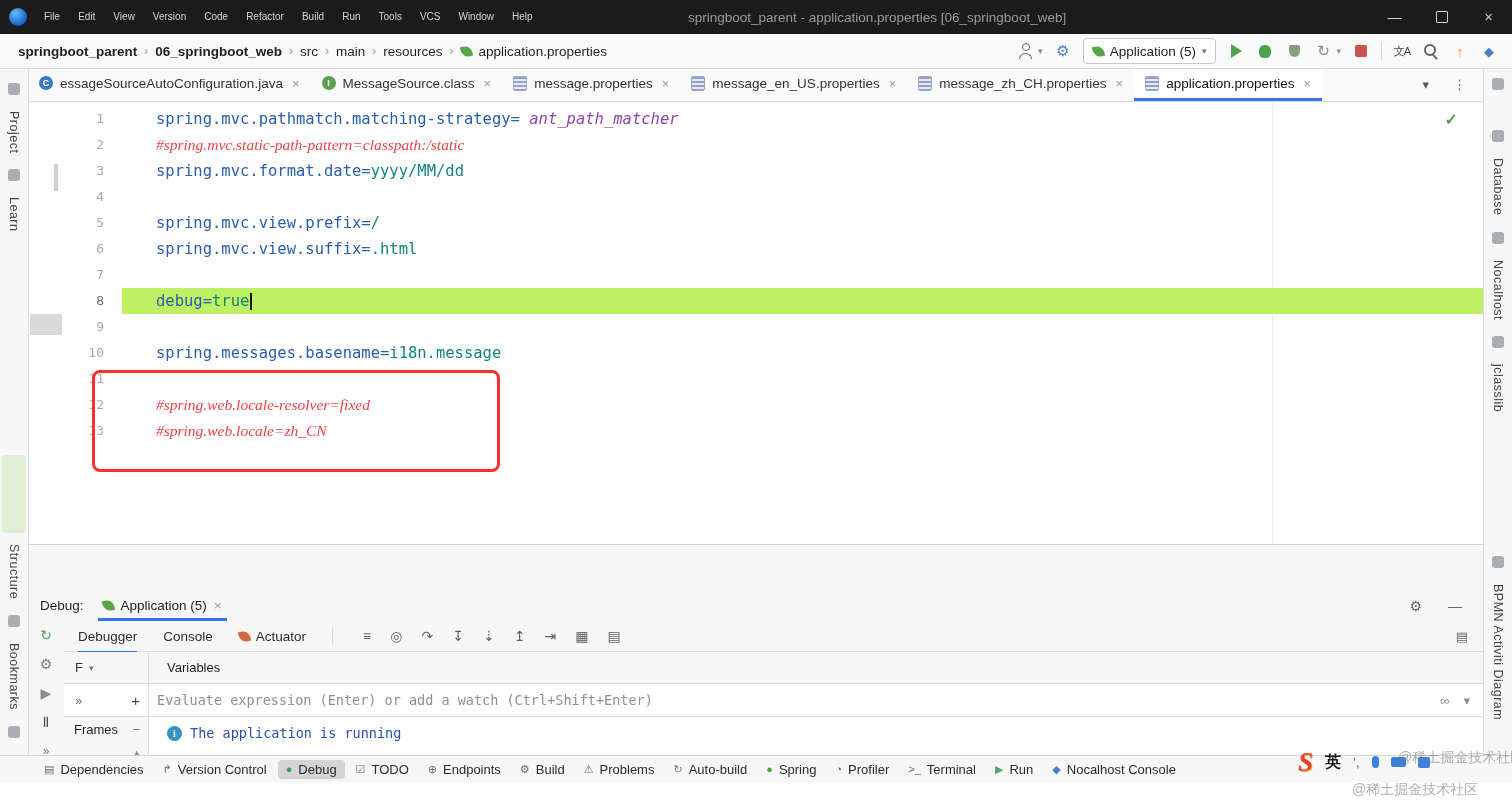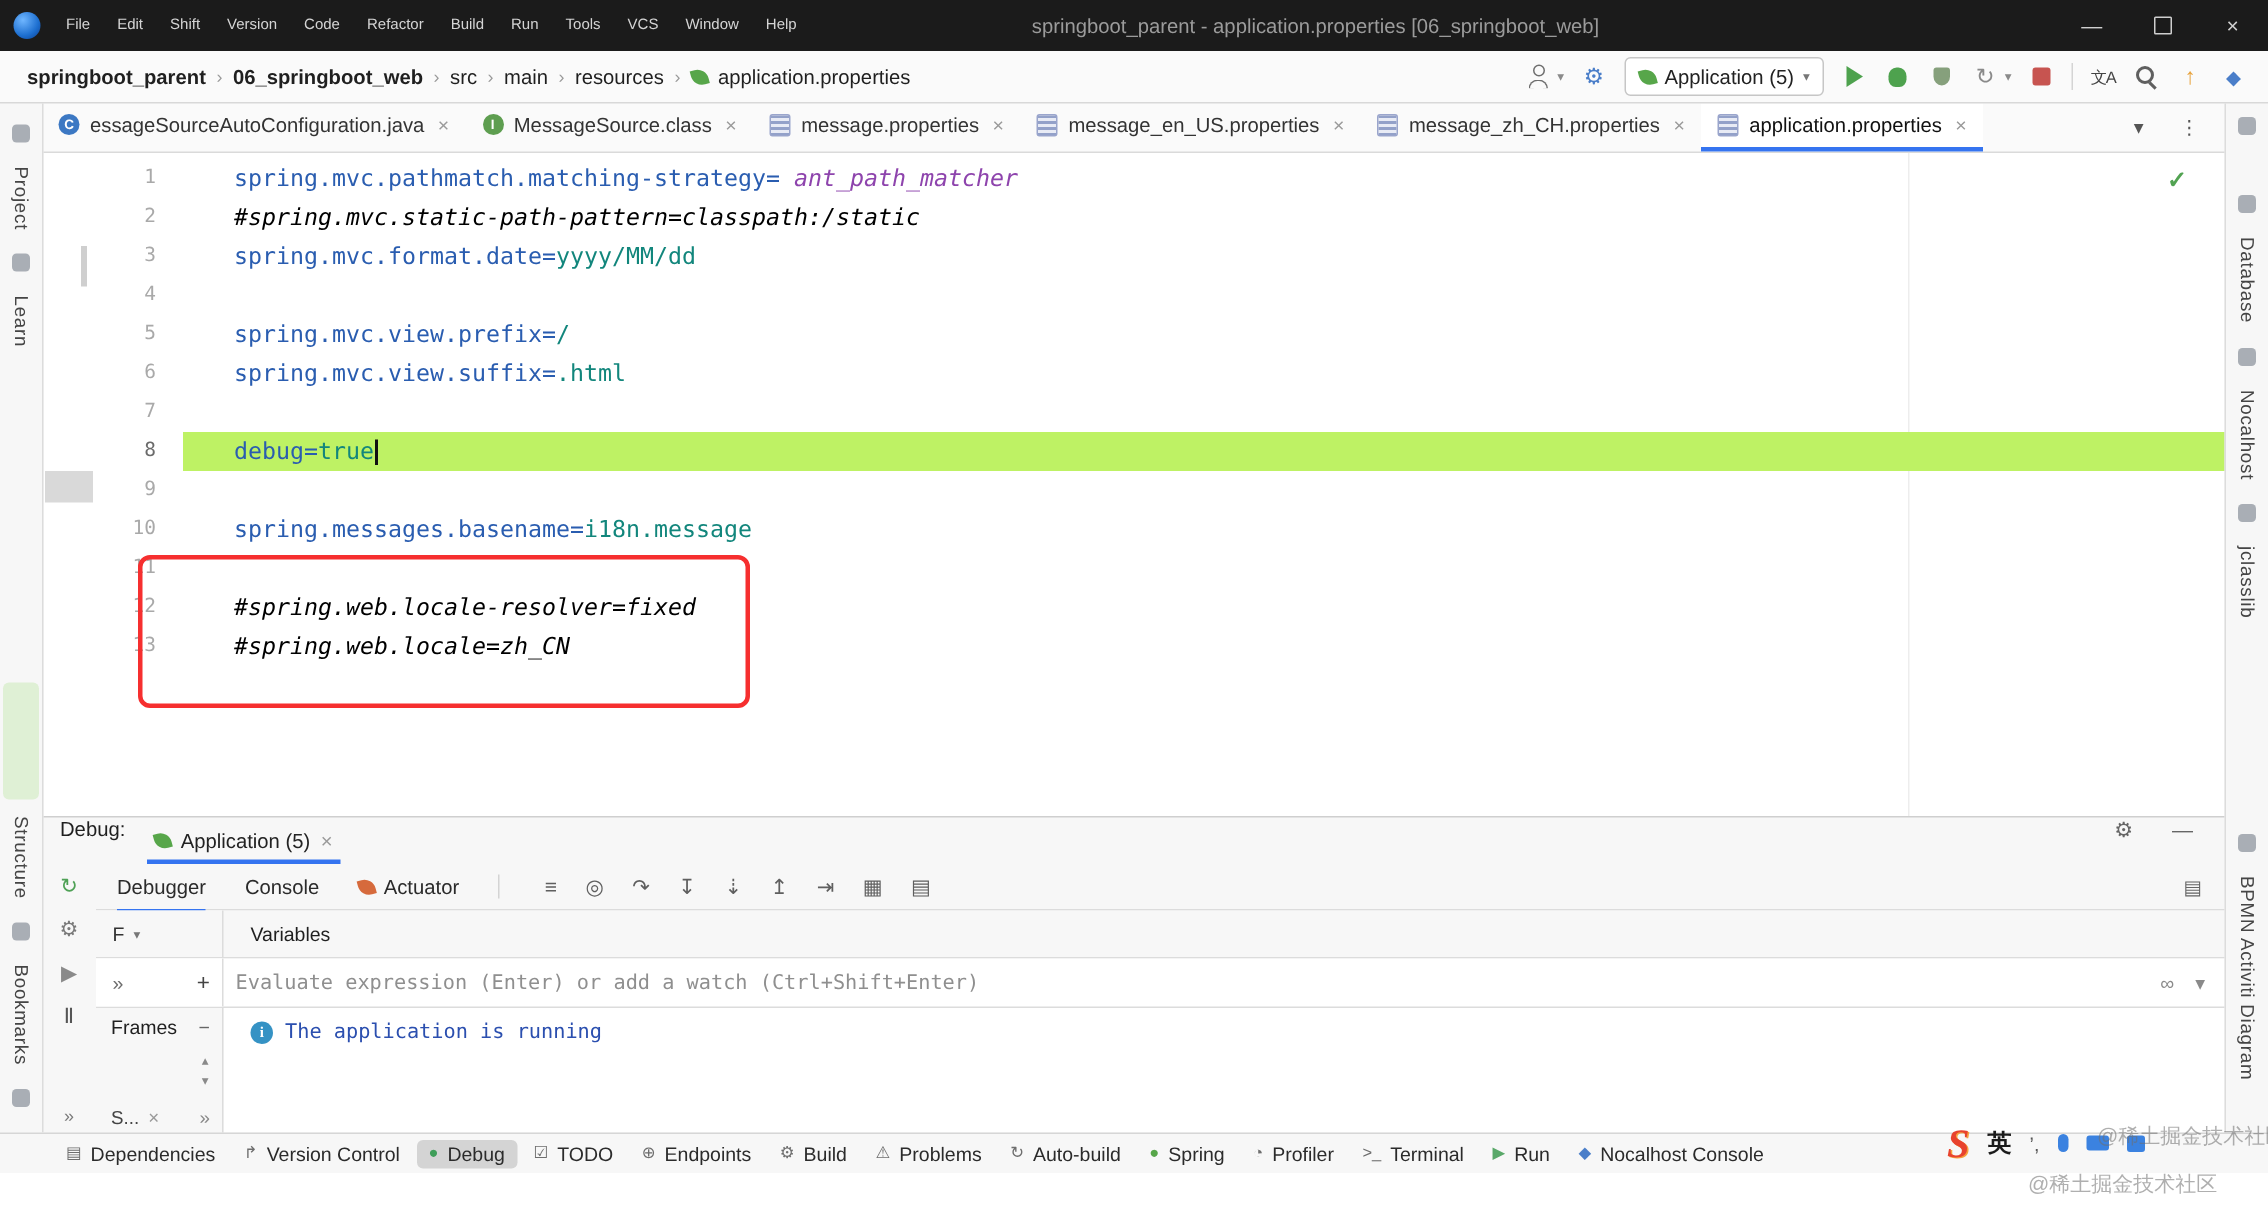--- a/index.html
+++ b/index.html
@@ -73,30 +73,30 @@
           font-family:"DejaVu Sans Mono","Liberation Mono",monospace;}
   #lines{padding-top:4px;position:relative;z-index:2;}
   .eline{display:flex;height:26px;line-height:26px;font-size:15.5px;}
   .ln{width:76px;flex:none;text-align:right;padding-right:18px;color:#a9a9a9;font-size:13px;font-family:"DejaVu Sans Mono",monospace;}
   .code{flex:1;padding-left:34px;white-space:pre;}
   .eline.cur .code{background:#bef264;}
   .eline.cur .ln{color:#6b6b6b;}
   .sg-key{color:#2a5db0;}
   .sg-value{color:#12867c;}
   .sg-enum{color:#8e44ad;font-style:italic;}
-  .sg-comment{color:#000000;font-style:italic;}
+  .sg-comment{color:#ef4444;font-style:italic;font-family:Liberation Serif, serif;}
   .caret{display:inline-block;width:2px;height:17px;background:#111;vertical-align:text-bottom;margin-left:1px;}
   .guide{position:absolute;left:1244px;top:0;bottom:0;width:1px;background:#ededed;z-index:1;}
   .okcheck{position:absolute;right:26px;top:8px;color:#52a352;font-size:16px;font-weight:bold;z-index:3;font-family:"Liberation Sans",sans-serif;}
   .annotation{position:absolute;left:64px;top:268px;width:402px;height:96px;border:3px solid #f62f2f;border-radius:8px;z-index:6;}
   .gutter-marker{position:absolute;left:2px;top:212px;width:32px;height:21px;background:#d9d9d9;z-index:1;}
   .gutter-bar{position:absolute;left:26px;top:62px;width:4px;height:27px;background:#cfcfcf;z-index:1;}
   
   .debug{flex:none;height:212px;border-top:1px solid #cfcfcf;background:#f7f7f7;display:flex;flex-direction:column;}
-  .dbg-header{height:31px;display:flex;align-items:flex-start;gap:10px;padding-left:12px;flex:none;}
+  .dbg-header{height:31px;display:flex;align-items:center;gap:10px;padding-left:12px;flex:none;margin-top:45px;}
   .dbg-title{font-size:13.5px;color:#1f1f1f;}
   .session-tab{display:flex;align-items:center;gap:7px;height:100%;padding:0 9px;position:relative;font-size:13.5px;}
   .session-tab::after{content:"";position:absolute;left:4px;right:4px;bottom:0;height:3px;background:#3574f0;}
   .dbg-header-right{margin-left:auto;display:flex;gap:26px;padding-right:22px;color:#666;font-size:14px;}
   .dbg-main{flex:1;display:flex;min-height:0;}
   .dbgstrip{width:36px;flex:none;display:flex;flex-direction:column;align-items:center;padding:7px 0 6px;gap:15px;border-right:0;}
   .dbgstrip .si{font-size:14px;line-height:1;}
   .dbgstrip .last{margin-top:auto;color:#7a7a7a;font-size:12px;}
   .dbg-right{flex:1;display:flex;flex-direction:column;min-width:0;}
   .viewtabs{height:30px;display:flex;align-items:center;padding-left:14px;gap:26px;flex:none;border-bottom:1px solid #dcdcdc;}
@@ -164,21 +164,21 @@
 </head>
 <body>
 
 <div id="app">
 
   <header class="titlebar ni">
     <span class="logo"></span>
     <nav class="menus" id="menus">
         <span class="menu-item">File</span>
         <span class="menu-item">Edit</span>
-        <span class="menu-item">Shift</span>
+        <span class="menu-item">View</span>
         <span class="menu-item">Version</span>
         <span class="menu-item">Code</span>
         <span class="menu-item">Refactor</span>
         <span class="menu-item">Build</span>
         <span class="menu-item">Run</span>
         <span class="menu-item">Tools</span>
         <span class="menu-item">VCS</span>
         <span class="menu-item">Window</span>
         <span class="menu-item">Help</span>
       </nav>

